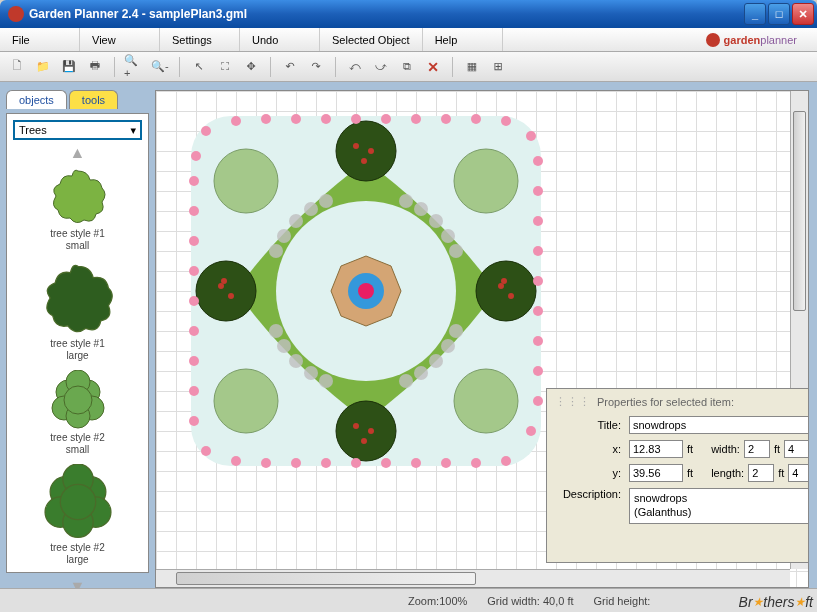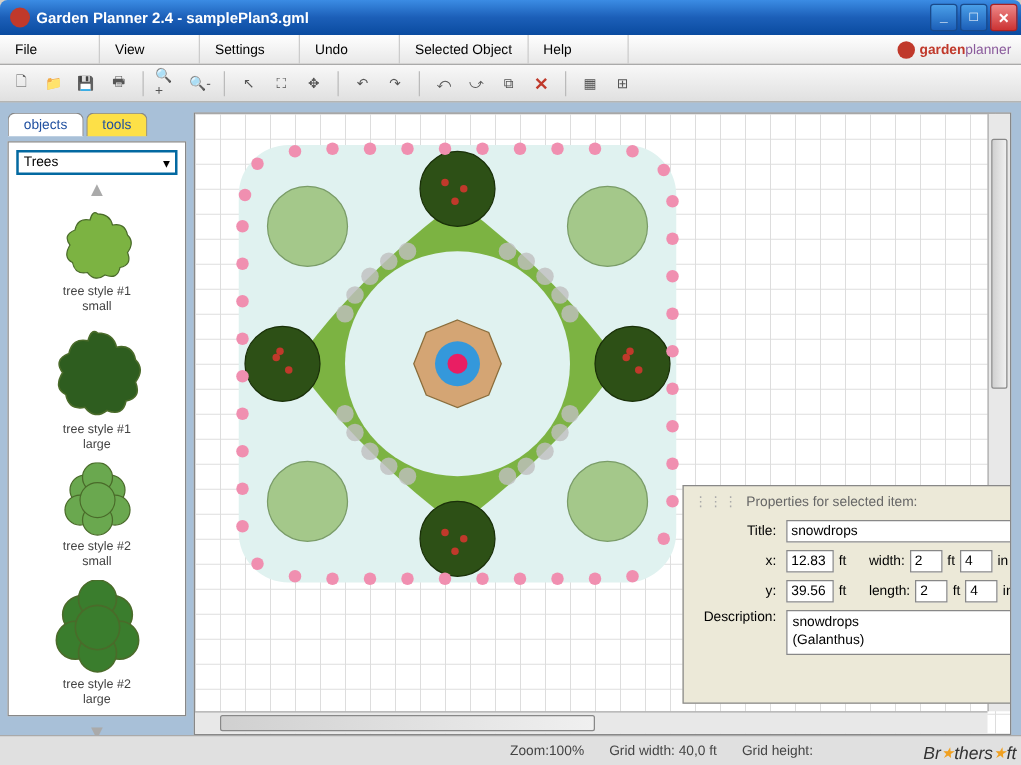--- a/index.html
+++ b/index.html
@@ -10,21 +10,21 @@
 .titlebar-icon { width: 16px; height: 16px; background: #c0392b; border-radius: 50%; margin: 0 5px; }
 .titlebar-text { flex: 1; font-size: 12px; }
 .titlebar-btns { display: flex; gap: 2px; }
 .titlebar-btn { width: 22px; height: 22px; border-radius: 3px; display: flex; align-items: center; justify-content: center; font-weight: bold; color: white; cursor: pointer; }
 .tb-min, .tb-max { background: linear-gradient(to bottom, #4a9fe8, #1c5fb8); border: 1px solid #1a4a8a; }
 .tb-close { background: linear-gradient(to bottom, #e88, #c33); border: 1px solid #a22; }
 
 
 .menubar { height: 24px; background: linear-gradient(to bottom, #fefefe, #e8e8e8); display: flex; align-items: stretch; border-bottom: 1px solid #aaa; }
 .menu-item { padding: 0 12px; display: flex; align-items: center; border-right: 1px solid #ccc; cursor: pointer; min-width: 80px; }
-.brand { margin-left: auto; display: flex; align-items: center; padding-right: 8px; color: #8a5a9c; font-size: 13px; }
+.brand { margin-left: auto; display: flex; align-items: center; padding-right: 20px; color: #8a5a9c; font-size: 13px; }
 .brand-icon { width: 14px; height: 14px; background: #c0392b; border-radius: 50%; margin-right: 4px; }
 .brand b { color: #c0392b; }
 
 
 .toolbar { height: 30px; background: linear-gradient(to bottom, #f8f8f8, #e0e0e0); display: flex; align-items: center; padding: 0 6px; gap: 4px; border-bottom: 1px solid #aaa; }
 .tool-btn { width: 22px; height: 22px; display: flex; align-items: center; justify-content: center; cursor: pointer; border: 1px solid transparent; color: #555; }
 .tool-sep { width: 1px; height: 20px; background: #bbb; margin: 0 4px; }
 .tool-btn.red { color: #c0392b; font-weight: bold; font-size: 14px; }
 
 
@@ -50,21 +50,21 @@
 .garden { position: absolute; left: 20px; top: 10px; width: 380px; height: 380px; }
 
 
 .props { position: absolute; left: 390px; bottom: 24px; width: 425px; height: 175px; background: #ece9d8; border: 1px solid #888; padding: 6px 8px; }
 .props-title { color: #666; font-size: 10px; margin-bottom: 8px; display: flex; align-items: center; gap: 6px; }
 .grip { color: #aaa; letter-spacing: 1px; }
 .prow { display: flex; align-items: center; margin-bottom: 6px; gap: 4px; }
 .plabel { width: 70px; text-align: right; padding-right: 4px; font-size: 11px; }
 .pinput { background: white; border: 1px solid #888; height: 18px; padding: 0 3px; display: flex; align-items: center; font-size: 11px; }
 .pinput.w1 { width: 180px; }
-.pinput.w2 { width: 38px; }
+.pinput.w2 { width: 54px; }
 .pinput.w3 { width: 26px; }
 .desc-box { background: white; border: 1px solid #888; width: 180px; height: 36px; padding: 2px 4px; font-size: 11px; line-height: 1.3; }
 
 
 .statusbar { height: 24px; background: #e0e0e0; display: flex; align-items: center; padding: 0 8px; gap: 20px; border-top: 1px solid #aaa; position: relative; }
 .sb-item { color: #444; }
 .brothersoft { position: absolute; right: 4px; bottom: 2px; font-size: 14px; font-style: italic; color: #333; display: flex; align-items: center; }
 .star { color: #f0a020; font-size: 12px; }
 
 .unit { font-size: 11px; }

